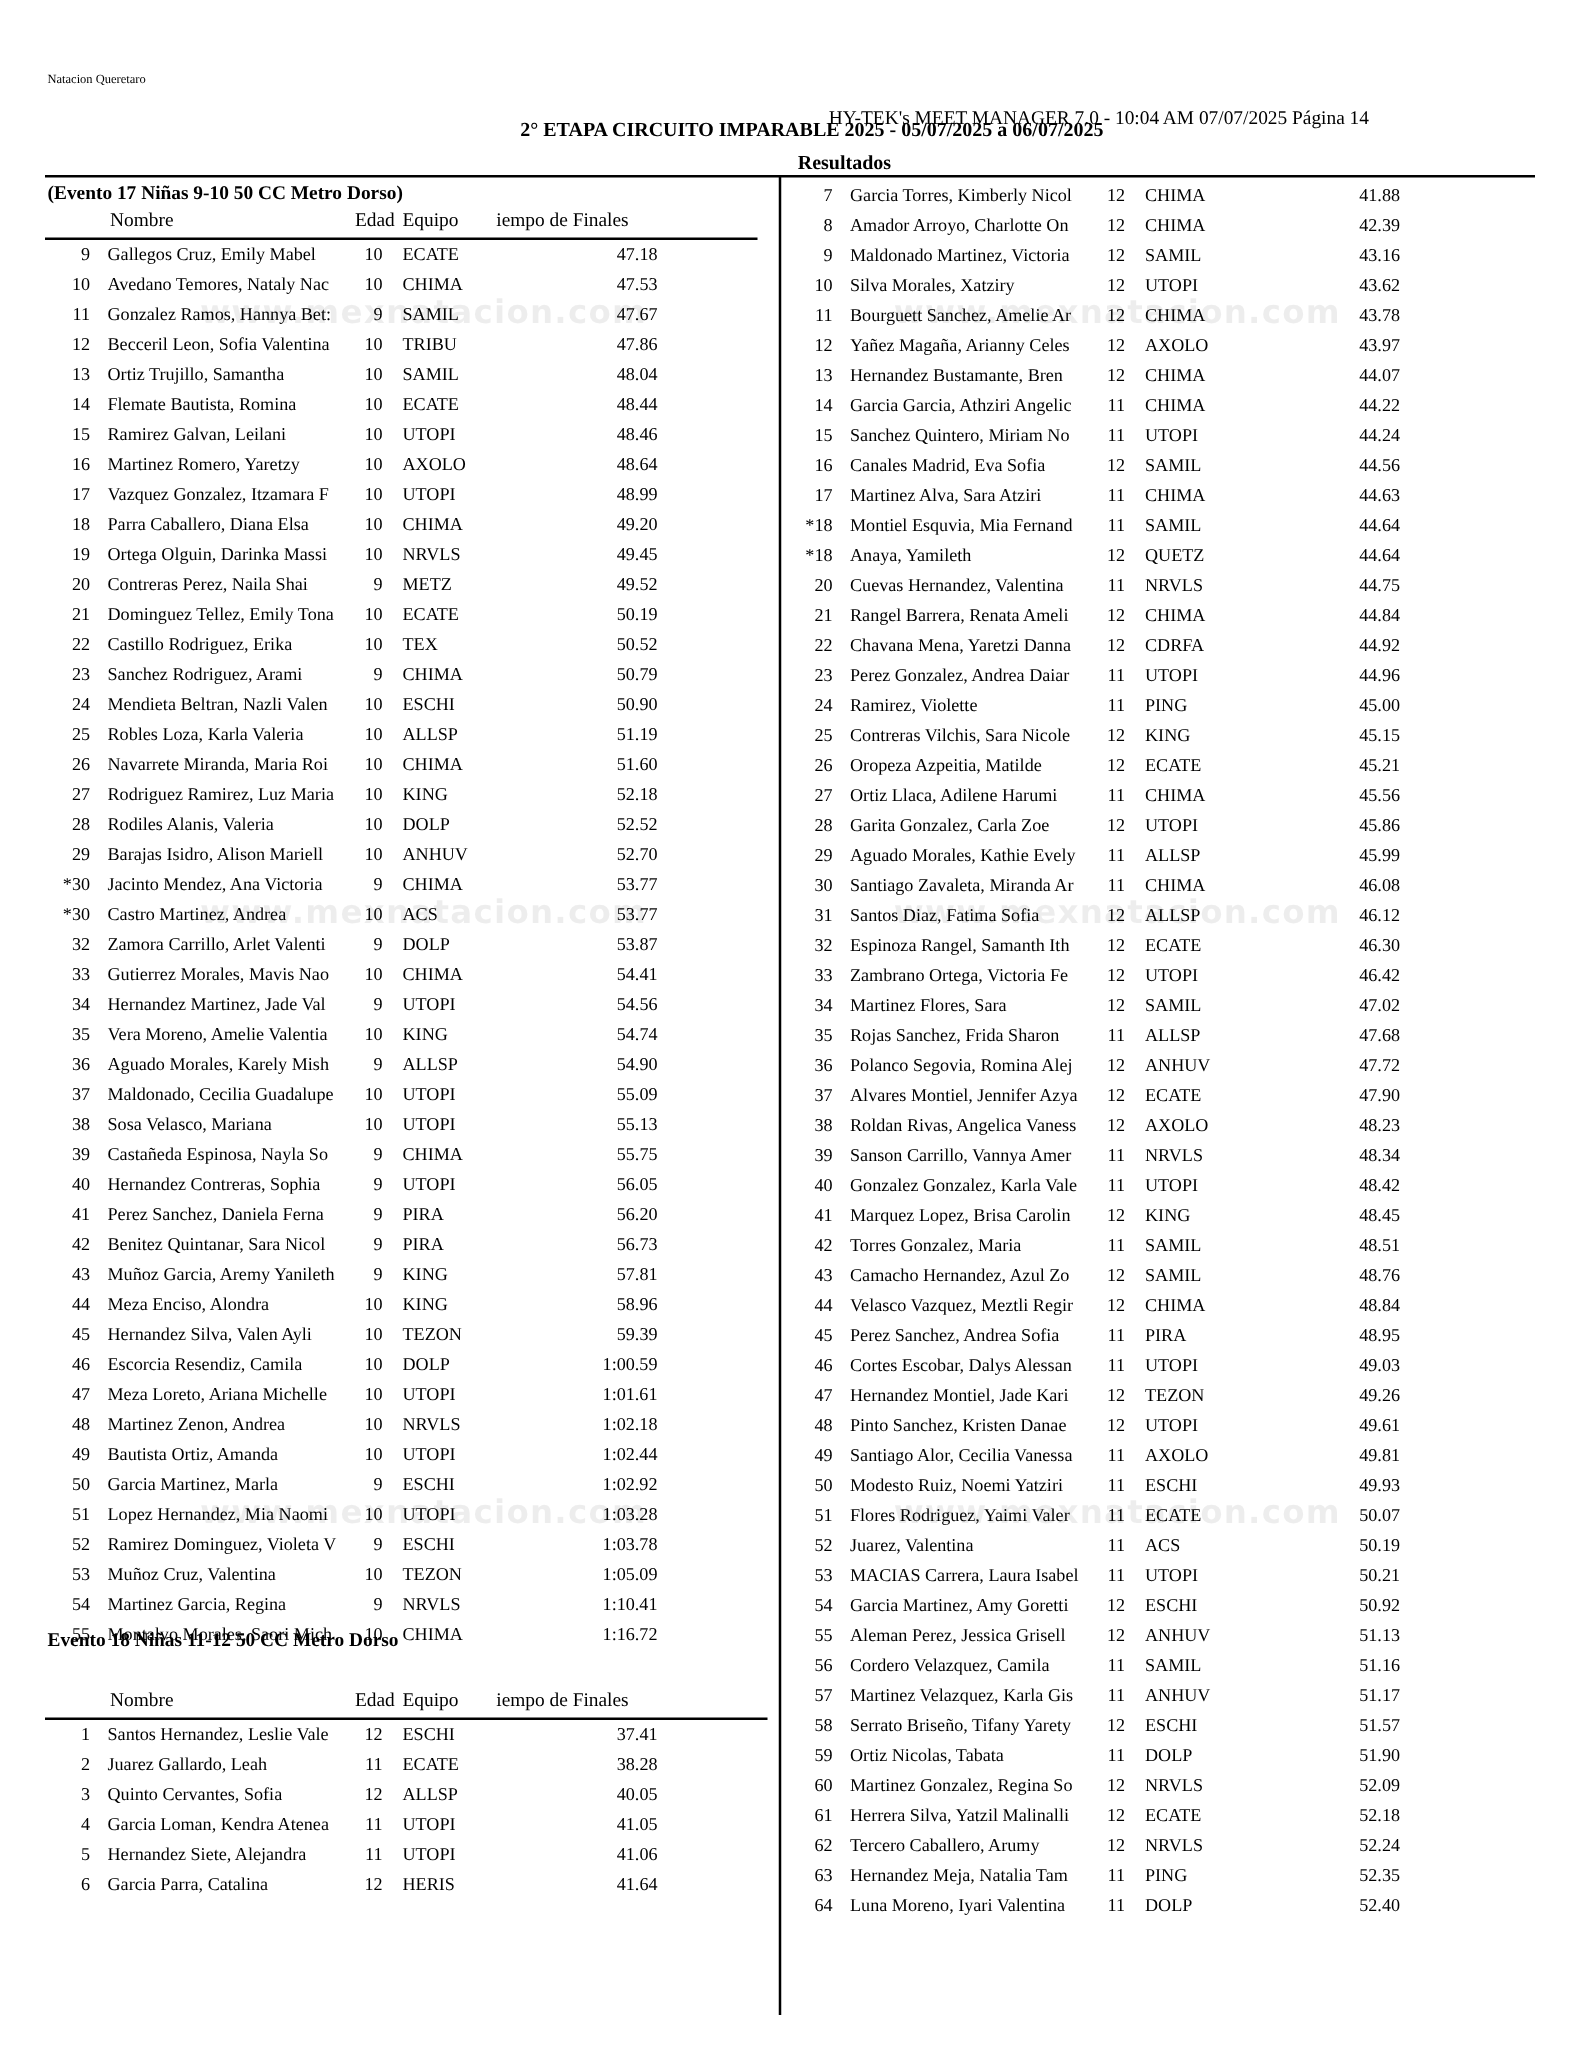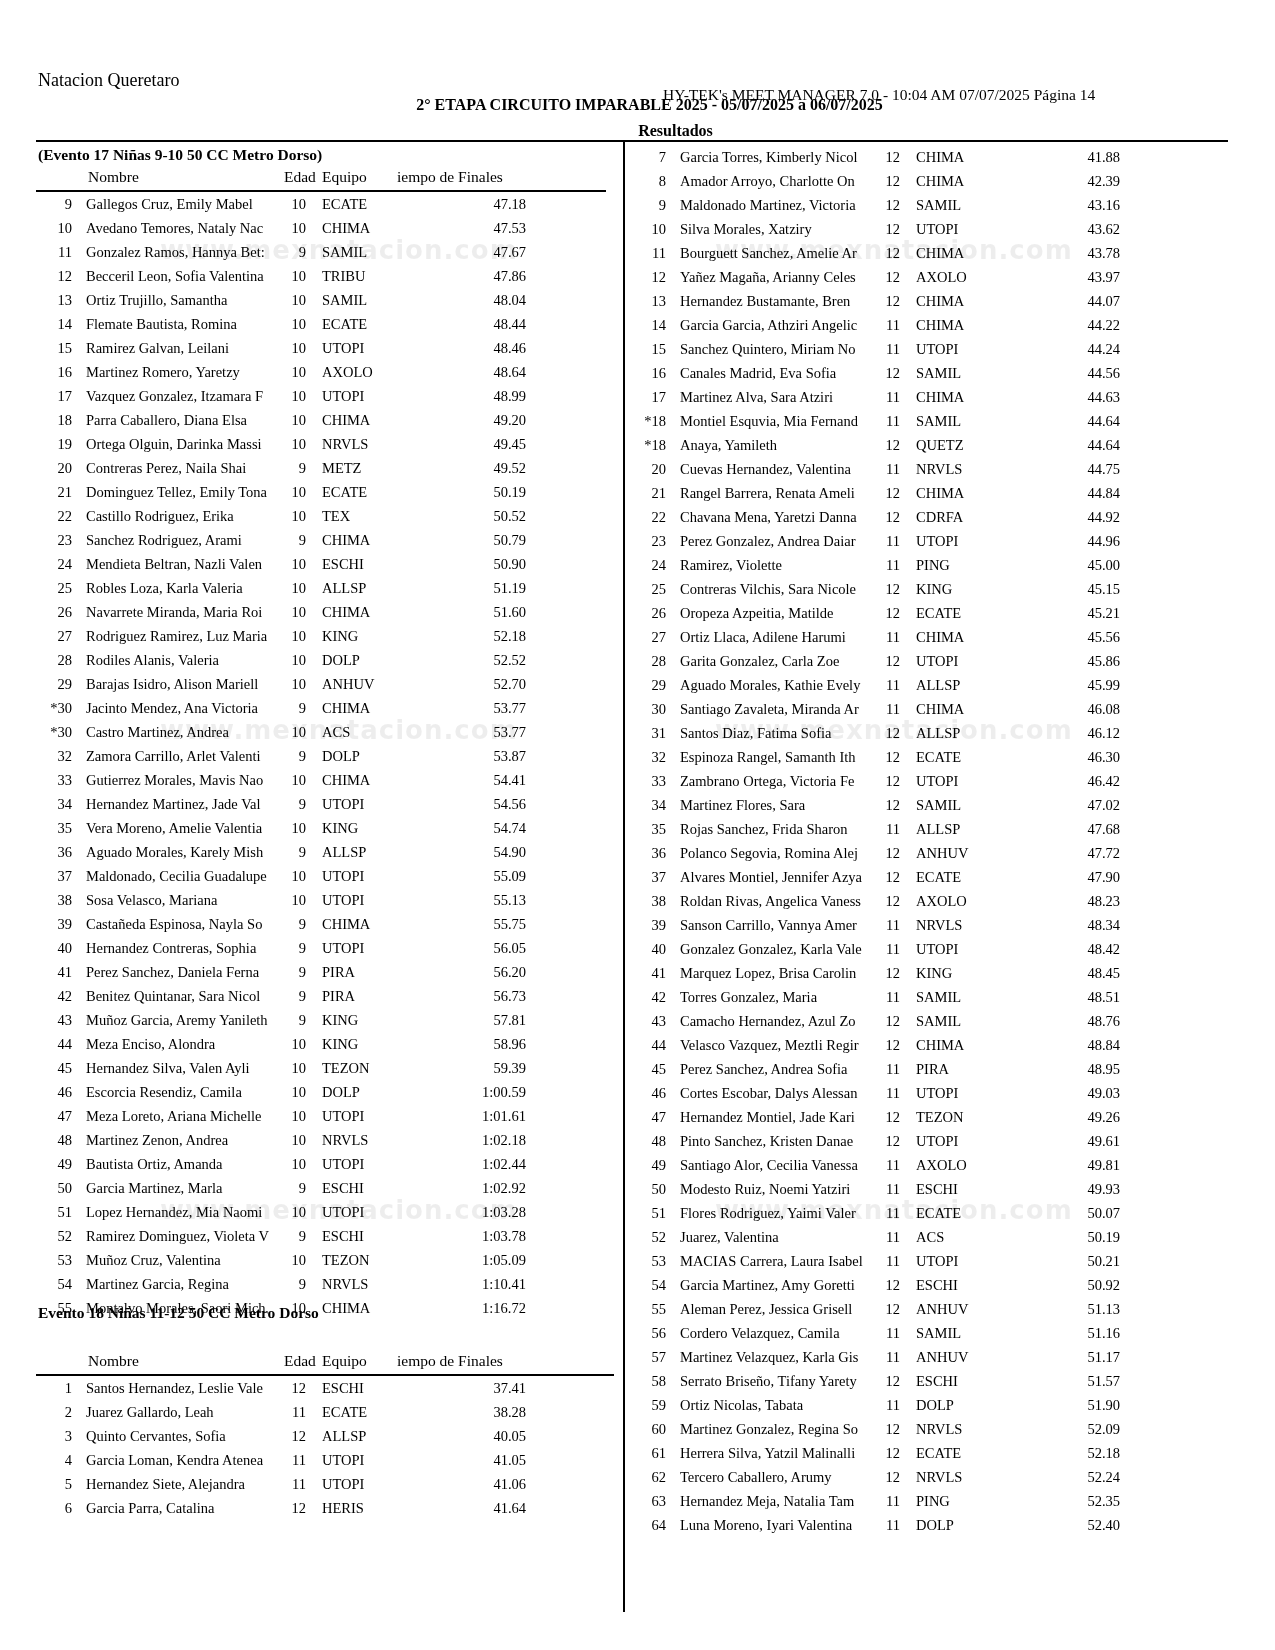--- a/index.html
+++ b/index.html
@@ -1,20 +1,20 @@
 <!DOCTYPE html>
 <html><head>
   <meta charset="utf-8">
   <style>
     html, body { margin: 0; padding: 0; background: #ffffff; }
     body {
       width: 1275px; height: 1650px; position: relative; overflow: hidden;
       font-family: "Liberation Serif", "DejaVu Serif", serif; color: #000;
     }
-    .hdr-left { position: absolute; left: 38px; top: 70px; font-size: 18px; }
+    .hdr-left { position: absolute; left: 38px; top: 58px; font-size: 10px; }
     .hdr-right { position: absolute; left: 663px; top: 70px; font-size: 15.5px; margin-top: 16px; }
     .meet-title { position: absolute; left: 0; width: 1275px; text-align: center; top: 96px; font-size: 16px; font-weight: bold; padding-left: 24px; box-sizing: border-box; }
     .results-title { position: absolute; left: 0; width: 1275px; text-align: center; top: 122px; font-size: 16px; font-weight: bold; padding-left: 20px; box-sizing: border-box; margin-left: 28px; }
     .top-rule { position: absolute; left: 36px; width: 1192px; top: 140px; height: 2px; background: #000; }
     .v-rule { position: absolute; left: 623px; top: 140px; width: 2px; height: 1472px; background: #000; }
 
     .event-title { position: absolute; font-size: 15.5px; font-weight: bold; white-space: nowrap; }
     .col-head { position: absolute; font-size: 15.5px; font-weight: normal; height: 22px; border-bottom: 2px solid #000; white-space: nowrap; }
     .col-head span { position: absolute; top: 0; }
     .ch-name { left: 52px; }

